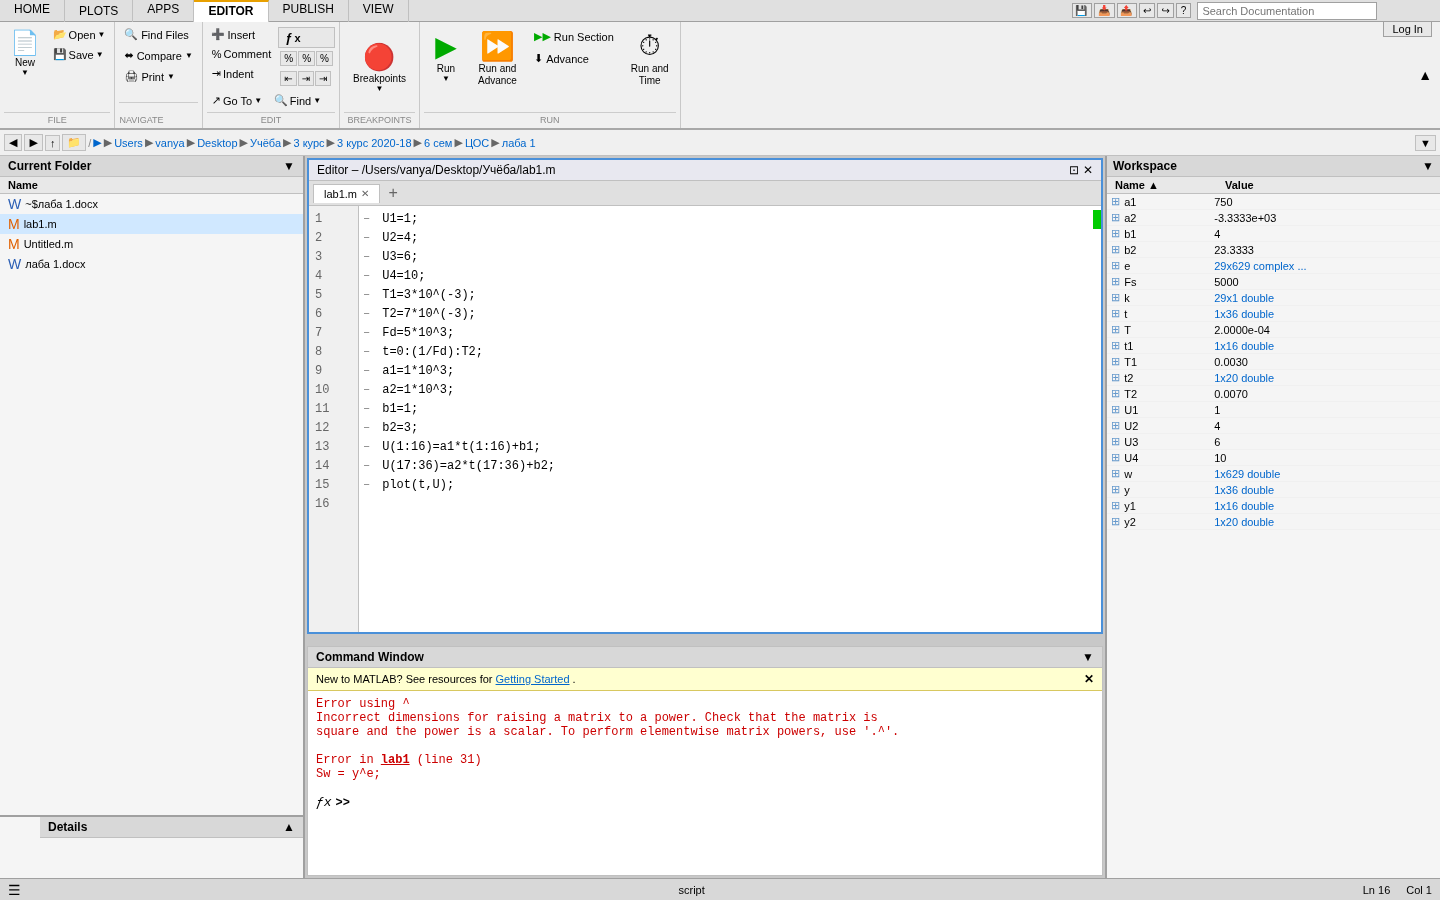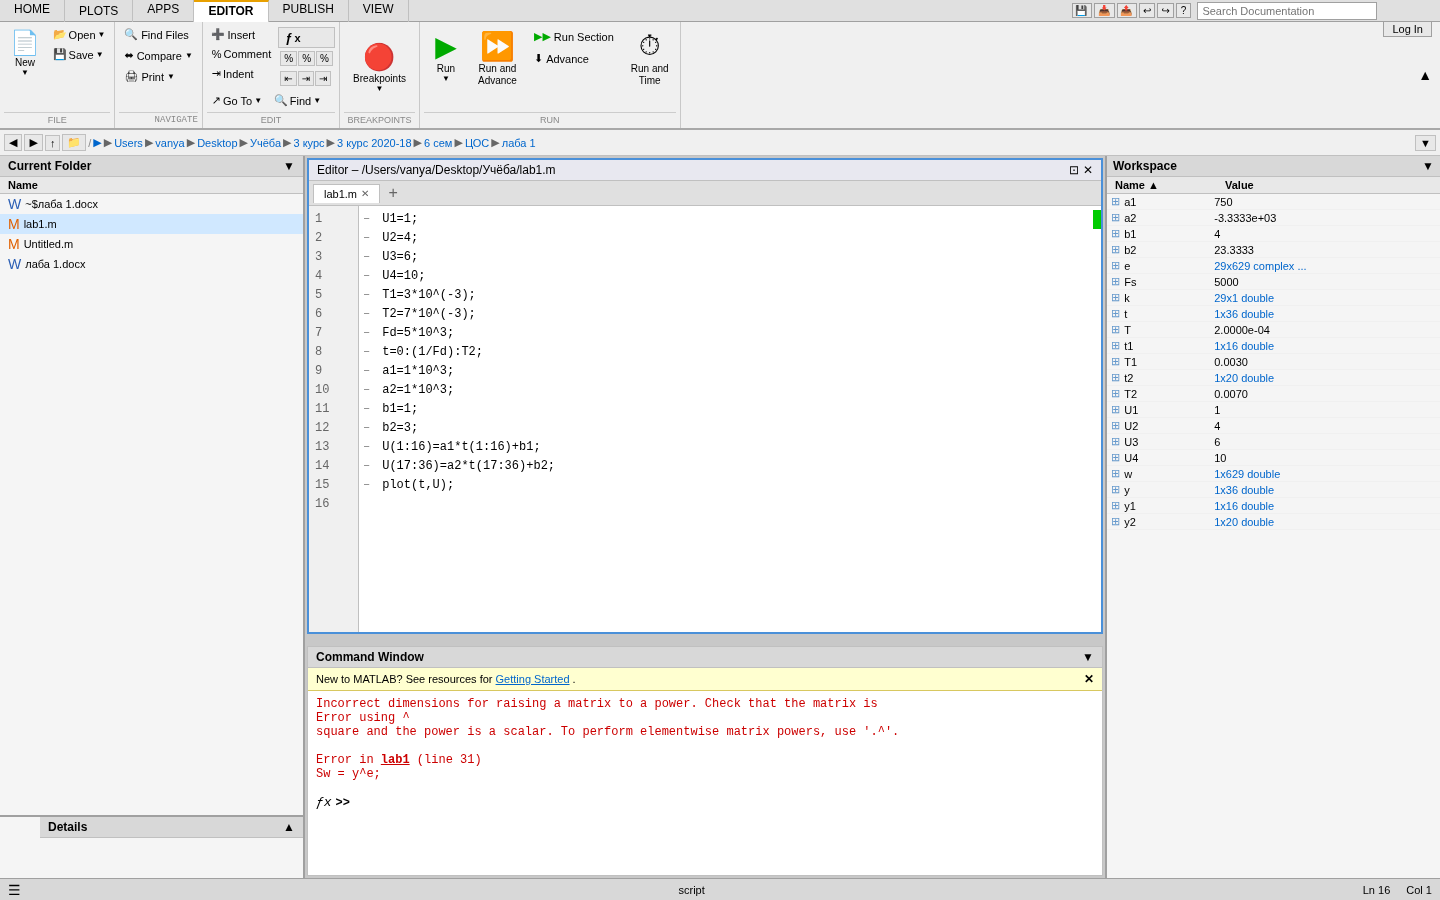--- a/index.html
+++ b/index.html
@@ -66,21 +66,21 @@
         <span>⬌</span> 
           <span>Compare</span> 
           <span style="font-size:8px;">▼</span>
       </div>
       <div style="display:flex; align-items:center; gap:3px; padding:2px 4px; cursor:pointer; font-size:11px; border:1px solid transparent; white-space:nowrap;">
         <span>🖨</span> 
           <span>Print</span> 
           <span style="font-size:8px;">▼</span>
       </div>
     </div>
-    <div style="font-size:9px; color:#888; text-align:right; border-top:1px solid #ccc; margin-top:2px; padding-top:2px;font-family:Liberation Mono, monospace;">NAVIGATE</div>
+    <div style="font-size:9px; color:#888; text-align:left; border-top:1px solid #ccc; margin-top:2px; padding-top:12px;">NAVIGATE</div>
   </div>
 
   <div style="display:flex; flex-direction:column; border-right:1px solid #c8c8c8; padding:3px 4px;">
     <div style="display:flex; gap:2px; flex:1;">
       <div style="display:flex; flex-direction:column; gap:1px;">
         <div style="display:flex; align-items:center; gap:2px; padding:2px 4px; cursor:pointer; font-size:11px; border:1px solid transparent; white-space:nowrap;">
           <span>➕</span> 
             <span>Insert</span>
         </div>
         <div style="display:flex; align-items:center; gap:2px; padding:2px 4px; cursor:pointer; font-size:11px; border:1px solid transparent; white-space:nowrap;">
@@ -320,22 +320,22 @@
       </div>
       <div style="background:#ffffd0; border-bottom:1px solid #d8c860; padding:4px 8px; font-size:11px; display:flex; justify-content:space-between; align-items:center;">
         <span>
           <span>New to MATLAB? See resources for </span>
           <span style="color:#0066cc; text-decoration:underline; cursor:pointer;">Getting Started</span>
           <span>.</span>
         </span>
         <button style="border:none; background:transparent; cursor:pointer; font-size:12px; font-weight:bold;">✕</button>
       </div>
       <div style="flex:1; overflow-y:auto; font-family:'Courier New',monospace; font-size:12px; padding:6px 8px; outline:none;">
+        <div style="color:#cc0000;">Error using  ^</div>
         <div style="color:#cc0000;">Incorrect dimensions for raising a matrix to a power. Check that the matrix is</div>
-        <div style="color:#cc0000;">Error using  ^</div>
         <div style="color:#cc0000;">square and the power is a scalar. To perform elementwise matrix powers, use '.^'.</div>
         <br>
         <div style="color:#cc0000;">Error in <span style="font-weight:bold; text-decoration:underline; color:#cc0000; cursor:pointer;">lab1</span> (line 31)</div>
         <div style="color:#cc0000;">Sw = y^e;</div>
         <br>
         <div style="display:flex; align-items:center; gap:4px;">
           <span style="font-size:13px; font-style:italic;">ƒx</span>
           <span style="font-weight:bold;">&gt;&gt;</span>
           <span style="min-width:200px; display:inline-block;">&nbsp;</span>
         </div>

